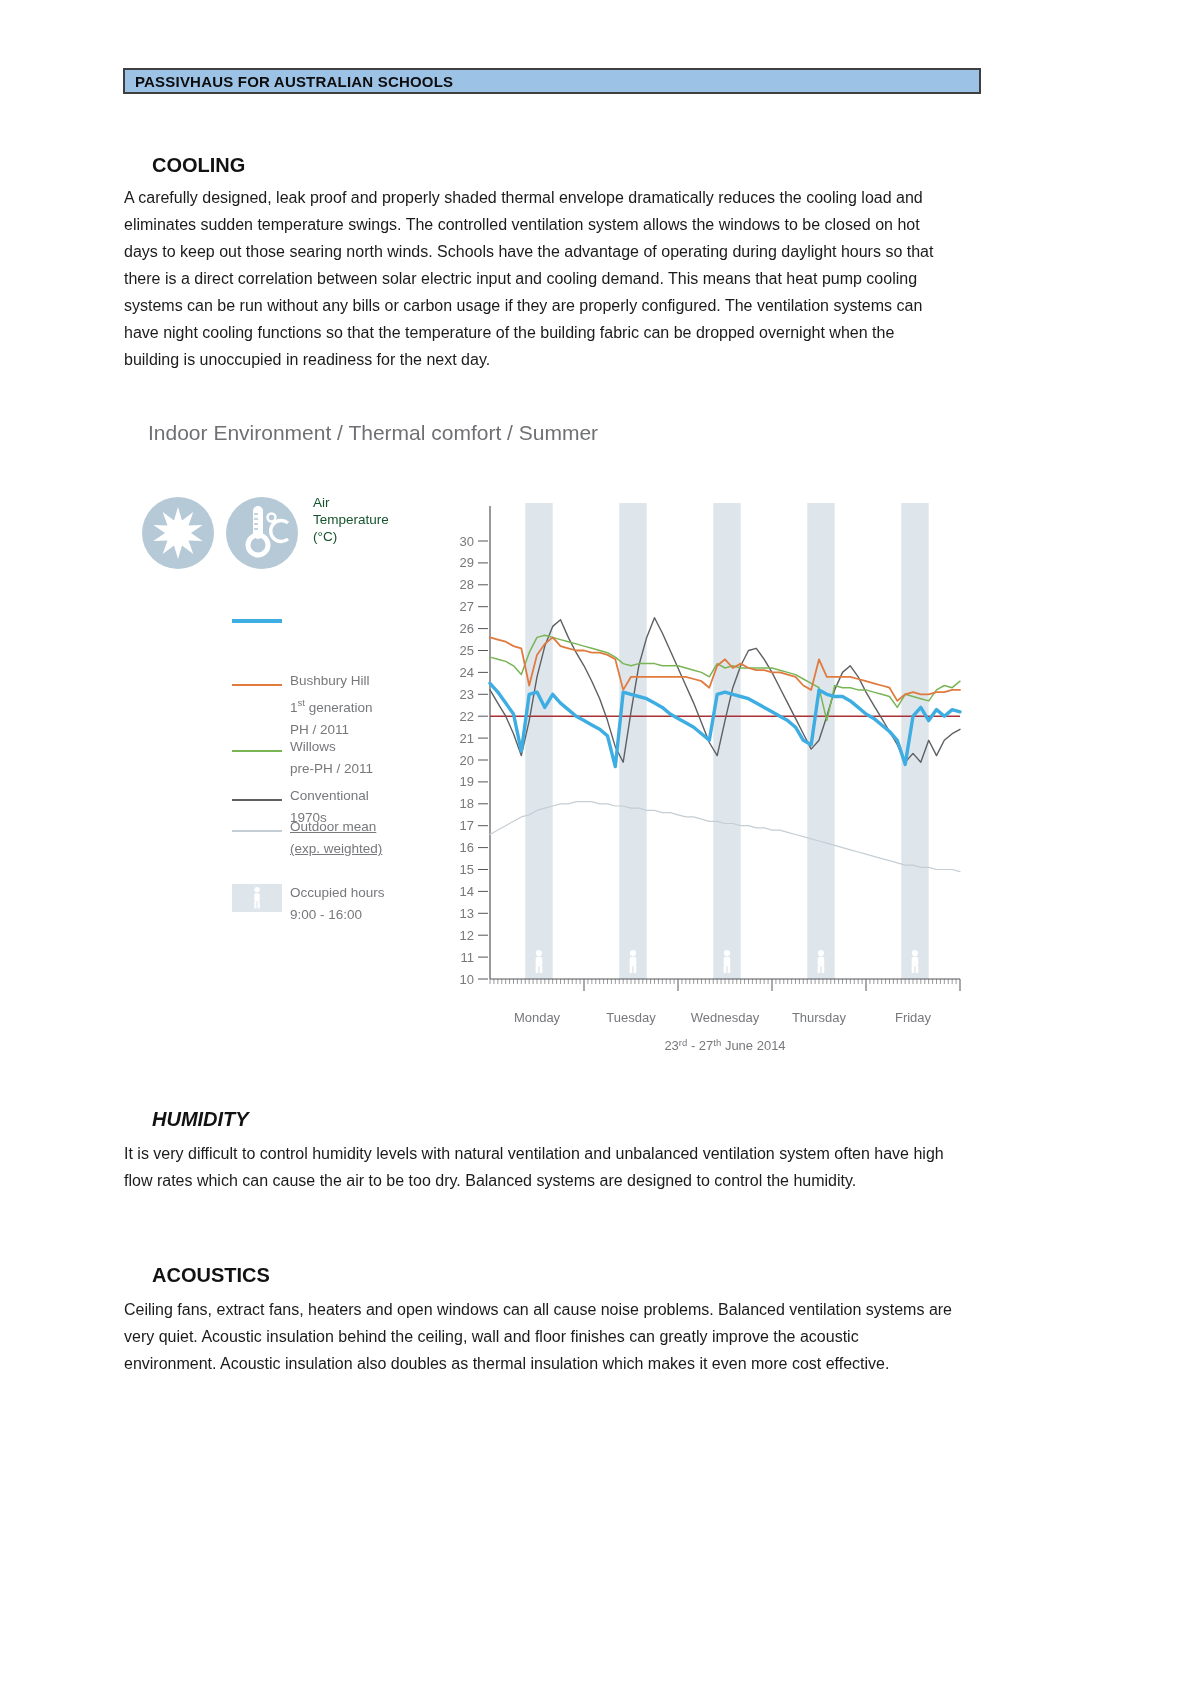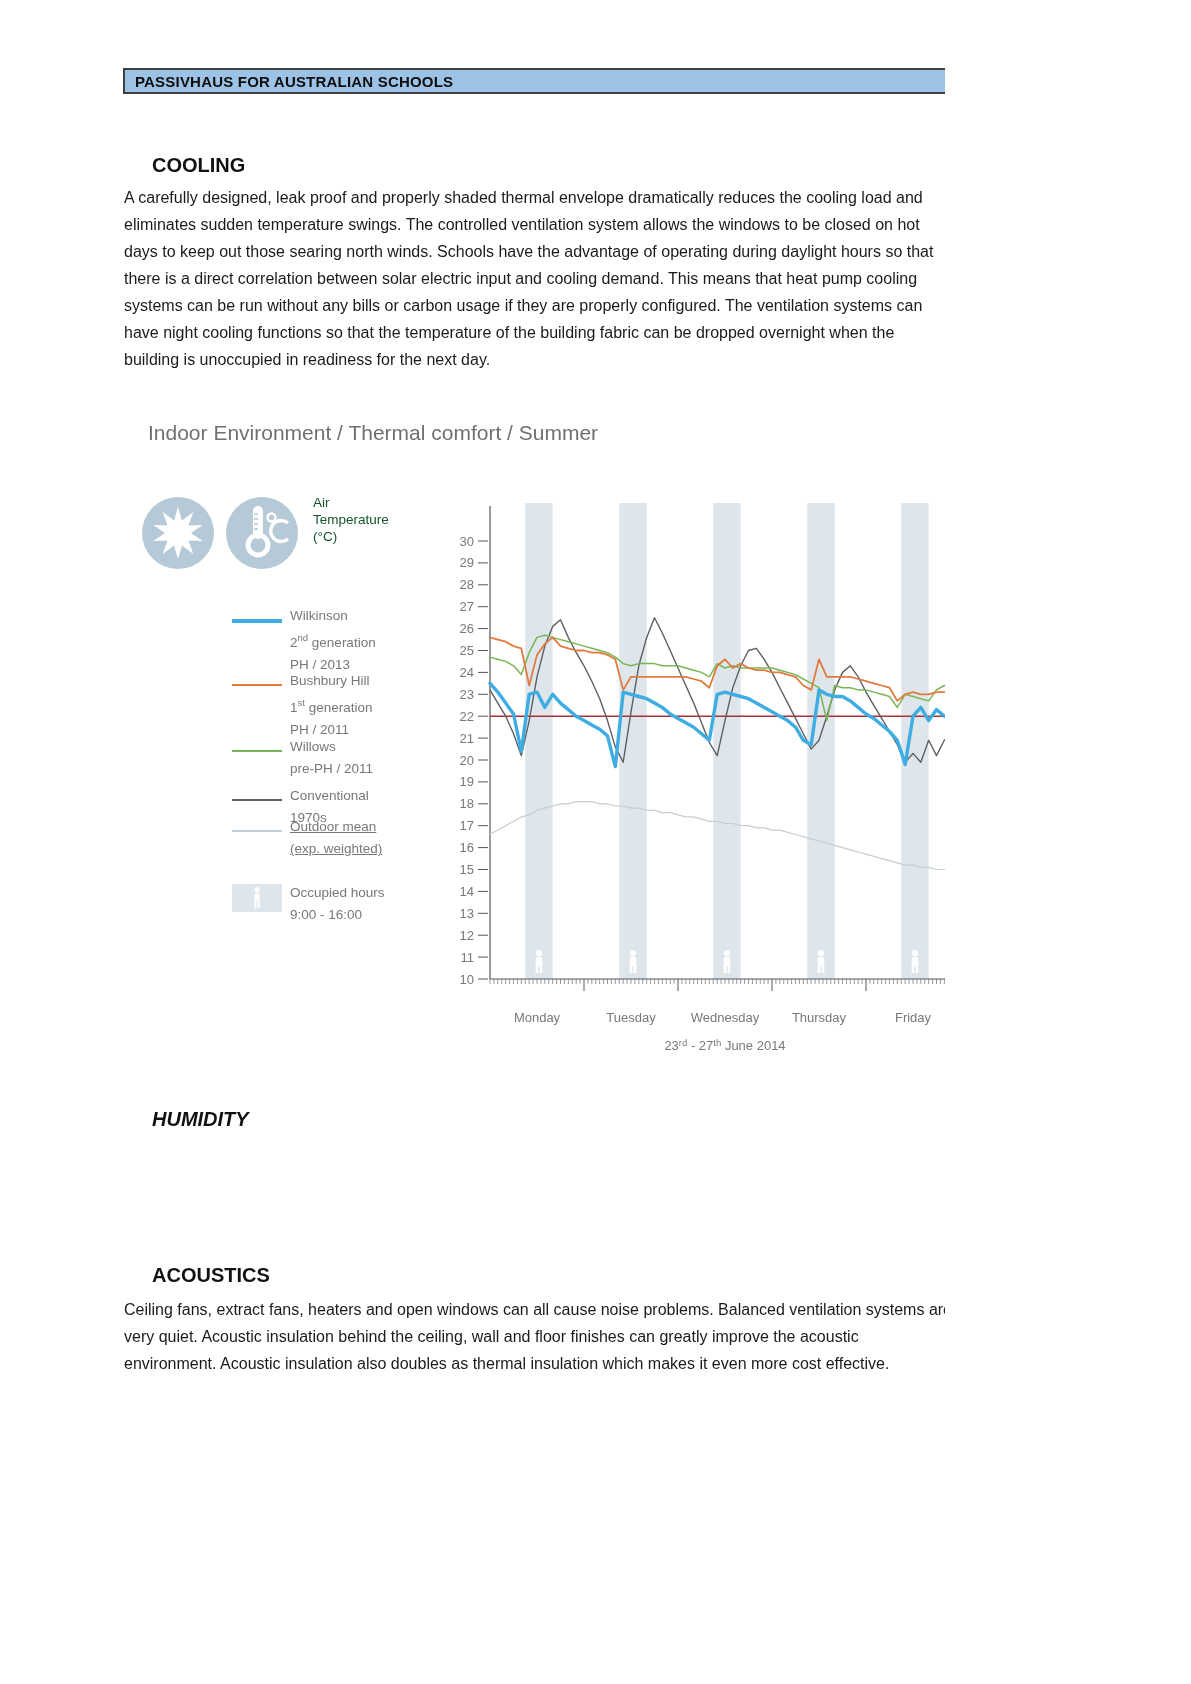--- a/index.html
+++ b/index.html
@@ -1,17 +1,17 @@
 <!DOCTYPE html>
 <html><head>
 <meta charset="utf-8">
 <style>
   html,body{margin:0;padding:0;background:#ffffff;}
   .page{position:relative;width:945px;height:1684px;background:#fff;
-        font-family:"Liberation Sans",sans-serif;color:#1b1b1b;overflow:hidden;}
+        font-family:"Liberation Sans",sans-serif;color:#1b1b1b;overflow:hidden;padding-left:43px;}
   .banner{position:absolute;left:123px;top:68px;width:844px;height:22px;
           background:#9CC2E5;border:2px solid #3F3F3F;display:flex;align-items:center;
           padding-left:10px;}
   .banner span{font-weight:bold;font-size:15px;color:#0d0d0d;letter-spacing:.2px;}
   .hsec{position:absolute;left:136px;margin:16px;font-size:20px;font-weight:bold;color:#121212;}
   .bodytext{position:absolute;left:124px;width:828px;margin:0;font-size:16px;
             line-height:27px;color:#1b1b1b;}
   .chart-title{position:absolute;left:148px;top:421px;font-size:21px;color:#6F7073;}
   .icon-wrap{position:absolute;top:497px;width:72px;height:72px;}
   .airtemp{position:absolute;left:313px;top:494px;font-size:13.5px;line-height:17px;color:#14532d;}
@@ -64,25 +64,20 @@
   <div class="airtemp">
     <div>Air</div>
     <div>Temperature</div>
     <div>(°C)</div>
   </div>
 
   <div class="legend">
 
     <div class="leg-item" style="top:5px;">
       <div class="leg-swatch" style="border-top-color: rgb(62, 173, 226); border-top-width: 4px;"></div>
-      <div class="leg-text">
-        <div>Wilkinson</div>
-        <div><span>2</span><sup>nd</sup><span> generation</span></div>
-        <div>PH / 2013</div>
-      </div>
     </div>
 
     <div class="leg-item" style="top:70px;">
       <div class="leg-swatch" style="border-top-color: rgb(224, 122, 63); border-top-width: 2px;"></div>
       <div class="leg-text">
         <div>Bushbury Hill</div>
         <div><span>1</span><sup>st</sup><span> generation</span></div>
         <div>PH / 2011</div>
       </div>
     </div>
@@ -336,17 +331,18 @@
       <line x1="50" y1="226.2" x2="520" y2="226.2" stroke="#A93136" stroke-width="1.6"></line>
       <polyline points="50.0,344.5 57.8,340.1 65.7,335.7 73.5,331.3 81.3,326.9 89.2,324.8 97.0,320.4 104.8,318.2 112.7,316.0 120.5,313.8 128.3,313.8 136.2,311.6 144.0,311.6 151.8,311.6 159.7,313.8 167.5,313.8 175.3,316.0 183.2,316.0 191.0,318.2 198.8,318.2 206.7,320.4 214.5,320.4 222.3,322.6 230.2,322.6 238.0,324.8 245.8,326.9 253.7,326.9 261.5,329.1 269.3,331.3 277.2,331.3 285.0,333.5 292.8,333.5 300.7,335.7 308.5,335.7 316.3,337.9 324.2,337.9 332.0,340.1 339.8,340.1 347.7,342.3 355.5,344.5 363.3,346.6 371.2,348.8 379.0,351.0 386.8,353.2 394.7,355.4 402.5,357.6 410.3,359.8 418.2,362.0 426.0,364.2 433.8,366.4 441.7,368.6 449.5,370.7 457.3,372.9 465.2,375.1 473.0,375.1 480.8,377.3 488.7,377.3 496.5,379.5 504.3,379.5 512.2,379.5 520.0,381.7" fill="none" stroke="#C4CED4" stroke-width="1.2" stroke-linejoin="round" stroke-linecap="round"></polyline>
       <polyline points="50.0,199.9 57.8,213.1 65.7,226.2 73.5,243.7 81.3,265.6 89.2,230.6 97.0,186.8 104.8,156.1 112.7,136.4 120.5,129.8 128.3,147.4 136.2,162.7 144.0,175.8 151.8,191.2 159.7,208.7 167.5,230.6 175.3,256.9 183.2,272.2 191.0,221.8 198.8,175.8 206.7,147.4 214.5,127.7 222.3,143.0 230.2,160.5 238.0,178.0 245.8,195.5 253.7,213.1 261.5,232.8 269.3,252.5 277.2,265.6 285.0,230.6 292.8,197.7 300.7,175.8 308.5,160.5 316.3,158.3 324.2,169.3 332.0,182.4 339.8,197.7 347.7,213.1 355.5,228.4 363.3,243.7 371.2,259.1 379.0,250.3 386.8,226.2 394.7,199.9 402.5,182.4 410.3,175.8 418.2,186.8 426.0,202.1 433.8,215.3 441.7,228.4 449.5,241.5 457.3,254.7 465.2,272.2 473.0,263.4 480.8,272.2 488.7,250.3 496.5,265.6 504.3,250.3 512.2,243.7 520.0,239.3" fill="none" stroke="#5E5F62" stroke-width="1.4" stroke-linejoin="round" stroke-linecap="round"></polyline>
       <polyline points="50.0,167.1 57.8,169.3 65.7,171.4 73.5,175.8 81.3,184.6 89.2,162.7 97.0,147.4 104.8,145.2 112.7,147.4 120.5,149.6 128.3,151.7 136.2,153.9 144.0,156.1 151.8,158.3 159.7,160.5 167.5,162.7 175.3,167.1 183.2,173.6 191.0,175.8 198.8,173.6 206.7,173.6 214.5,173.6 222.3,175.8 230.2,175.8 238.0,175.8 245.8,178.0 253.7,180.2 261.5,182.4 269.3,186.8 277.2,173.6 285.0,178.0 292.8,175.8 300.7,178.0 308.5,178.0 316.3,178.0 324.2,178.0 332.0,178.0 339.8,180.2 347.7,182.4 355.5,184.6 363.3,189.0 371.2,193.3 379.0,197.7 386.8,230.6 394.7,195.5 402.5,197.7 410.3,197.7 418.2,199.9 426.0,199.9 433.8,202.1 441.7,204.3 449.5,206.5 457.3,217.4 465.2,204.3 473.0,206.5 480.8,208.7 488.7,210.9 496.5,199.9 504.3,195.5 512.2,197.7 520.0,191.2" fill="none" stroke="#79B554" stroke-width="1.5" stroke-linejoin="round" stroke-linecap="round"></polyline>
       <polyline points="50.0,147.4 57.8,149.6 65.7,151.7 73.5,156.1 81.3,158.3 89.2,195.5 97.0,164.9 104.8,153.9 112.7,147.4 120.5,156.1 128.3,158.3 136.2,160.5 144.0,160.5 151.8,162.7 159.7,162.7 167.5,164.9 175.3,169.3 183.2,199.9 191.0,186.8 198.8,186.8 206.7,186.8 214.5,186.8 222.3,186.8 230.2,186.8 238.0,186.8 245.8,186.8 253.7,189.0 261.5,191.2 269.3,197.7 277.2,175.8 285.0,169.3 292.8,178.0 300.7,173.6 308.5,178.0 316.3,180.2 324.2,180.2 332.0,182.4 339.8,182.4 347.7,184.6 355.5,186.8 363.3,195.5 371.2,199.9 379.0,169.3 386.8,186.8 394.7,186.8 402.5,186.8 410.3,186.8 418.2,189.0 426.0,191.2 433.8,193.3 441.7,195.5 449.5,197.7 457.3,210.9 465.2,204.3 473.0,202.1 480.8,204.3 488.7,204.3 496.5,202.1 504.3,202.1 512.2,199.9 520.0,199.9" fill="none" stroke="#E07A3F" stroke-width="1.8" stroke-linejoin="round" stroke-linecap="round"></polyline>
       <polyline points="50.0,193.3 57.8,202.1 65.7,213.1 73.5,224.0 81.3,261.2 89.2,204.3 97.0,202.1 104.8,217.4 112.7,204.3 120.5,213.1 128.3,219.6 136.2,226.2 144.0,230.6 151.8,235.0 159.7,239.3 167.5,245.9 175.3,276.6 183.2,202.1 191.0,204.3 198.8,206.5 206.7,208.7 214.5,213.1 222.3,217.4 230.2,224.0 238.0,228.4 245.8,232.8 253.7,237.2 261.5,243.7 269.3,250.3 277.2,204.3 285.0,202.1 292.8,204.3 300.7,206.5 308.5,208.7 316.3,213.1 324.2,217.4 332.0,221.8 339.8,226.2 347.7,230.6 355.5,237.2 363.3,250.3 371.2,254.7 379.0,199.9 386.8,204.3 394.7,206.5 402.5,206.5 410.3,210.9 418.2,217.4 426.0,224.0 433.8,228.4 441.7,235.0 449.5,241.5 457.3,250.3 465.2,274.4 473.0,226.2 480.8,217.4 488.7,230.6 496.5,219.6 504.3,226.2 512.2,219.6 520.0,221.8" fill="none" stroke="#3EADE2" stroke-width="3.4" stroke-linejoin="round" stroke-linecap="round"></polyline>
       <text x="285" y="560" text-anchor="middle" class="chart-num" font-size="13.5"><tspan dy="0">23</tspan><tspan dy="-4" font-size="9.5">rd</tspan><tspan dy="4"> - 27</tspan><tspan dy="-4" font-size="9.5">th</tspan><tspan dy="4"> June 2014</tspan></text>
     </svg>
 
   <h1 class="hsec" style="top:1092px;font-style:italic;">HUMIDITY</h1>
+  <p class="bodytext" style="top:1140px;">It is very difficult to control humidity levels with natural ventilation and unbalanced ventilation system often have high flow rates which can cause the air to be too dry. Balanced systems are designed to control the humidity.</p>
 
   <h1 class="hsec" style="top:1248px;">ACOUSTICS</h1>
   <p class="bodytext" style="top:1296px;">Ceiling fans, extract fans, heaters and open windows can all cause noise problems. Balanced ventilation systems are very quiet. Acoustic insulation behind the ceiling, wall and floor finishes can greatly improve the acoustic environment. Acoustic insulation also doubles as thermal insulation which makes it even more cost effective.</p>
 
 </div>
 
 </body></html>

